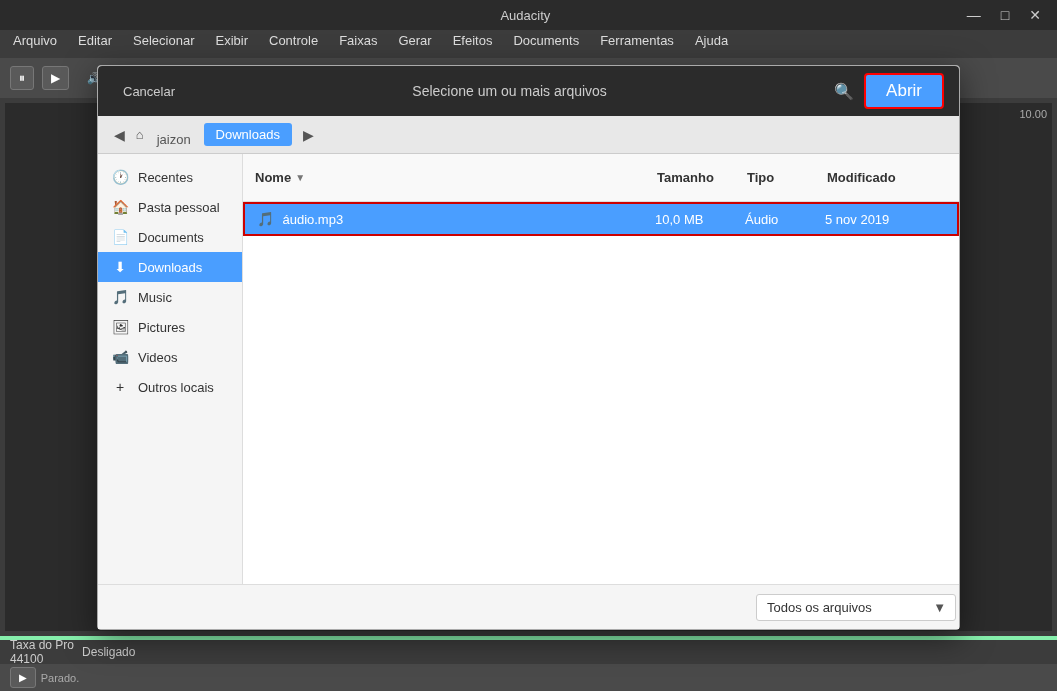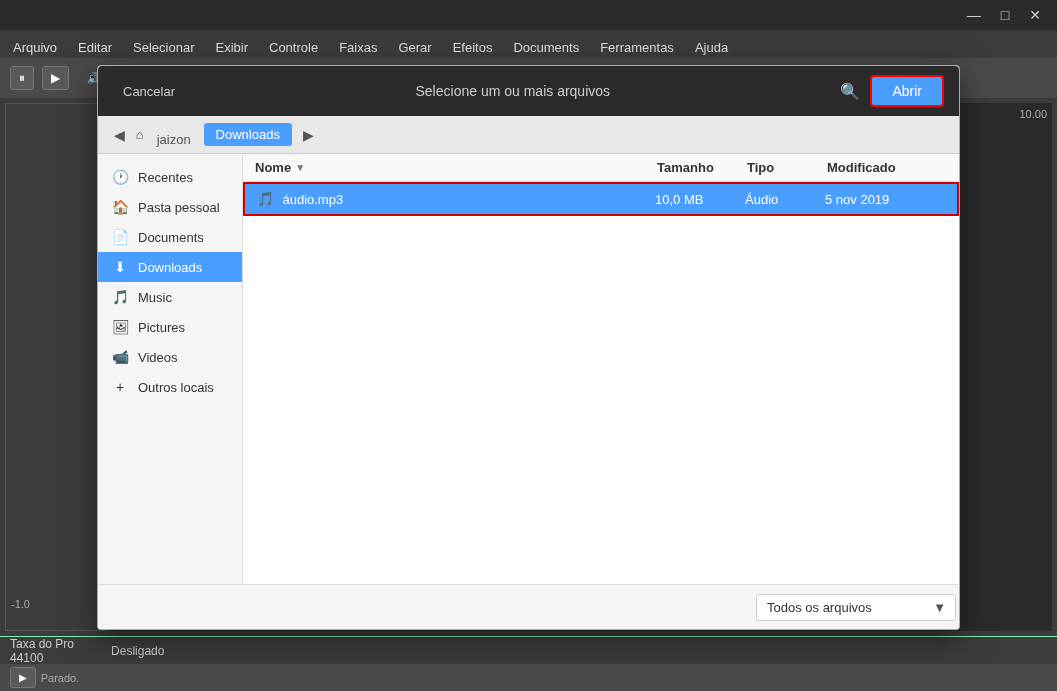--- a/index.html
+++ b/index.html
@@ -38,21 +38,21 @@
       font-size: 14px;
       cursor: pointer;
       padding: 2px 6px;
     }
 
     
     .menu-bar {
       background: #3c3c3c;
       height: 28px;
       display: flex;
-      align-items: flex-end;
+      align-items: flex-start;
       padding: 0 5px;
       gap: 5px;
     }
     .menu-item {
       color: #ddd;
       padding: 3px 8px;
       cursor: pointer;
       font-size: 13px;
     }
 
@@ -100,22 +100,22 @@
       position: relative;
     }
 
     
     .status-bar {
       height: 28px;
       background: #3c3c3c;
       display: flex;
       align-items: center;
       padding: 0 10px;
-      gap: 37px;
-      border-top: 1px solid #86efac;
+      gap: 8px;
+      border-top: 4px solid #86efac;
     }
     .status-item {
       color: #ccc;
       font-size: 12px;
     }
 
     
     .bottom-toolbar {
       height: 27px;
       background: #4a4a4a;
@@ -173,21 +173,21 @@
       cursor: pointer;
       background: transparent;
       border: none;
     }
     .dialog-open-btn {
       background: #4a9eff;
       color: #fff;
       border: 2px solid #ff0000;
       border-radius: 4px;
       padding: 6px 20px;
-      font-size: 14px;
+      font-size: 17px;
       cursor: pointer;
       font-weight: 500;
     }
 
     
     .dialog-nav {
       background: #e8e8e8;
       height: 38px;
       display: flex;
       align-items: center;
@@ -266,21 +266,21 @@
       background: #fff;
       display: flex;
       flex-direction: column;
       overflow: hidden;
     }
 
     
     .filelist-header {
       display: grid;
       grid-template-columns: 1fr 90px 80px 120px;
-      padding: 6px 12px;
+      padding: 16px 12px;
       border-bottom: 1px solid #ddd;
       font-size: 13px;
       font-weight: 600;
       color: #333;
       background: #f9f9f9;
     }
     .col-name { display: flex; align-items: center; gap: 4px; }
 
     
     .filelist-body {
@@ -341,20 +341,21 @@
       transform: translateY(-50%);
       pointer-events: none;
       color: #555;
     }
   </style>
 </head>
 <body>
 
 <div class="title-bar">
   <div style="width:80px;"></div>
+  <div class="title-bar-title">Audacity</div>
   <div class="title-bar-controls">
     <span class="title-bar-btn">—</span>
     <span class="title-bar-btn">□</span>
     <span class="title-bar-btn">✕</span>
   </div>
 </div>
 
 <div class="menu-bar">
   <span class="menu-item">Arquivo</span>
   <span class="menu-item">Editar</span>
@@ -370,23 +371,20 @@
 </div>
 
 <div class="toolbar-area">
   <button class="toolbar-btn">⏸</button>
   <button class="toolbar-btn">▶</button>
   <div style="margin-left:10px; color:#aaa; font-size:11px;">🔊</div>
   <div style="color:#ccc; font-size:11px;">Configuraç...</div>
 </div>
 
 <div class="main-area">
-  <div class="track-panel">
-    <div style="position:absolute; bottom:20px; left:5px; color:#aaa; font-size:11px;">-1.0</div>
-  </div>
   <div class="waveform-area">
     <div style="position:absolute; right:5px; top:5px; color:#aaa; font-size:11px;">10.00</div>
   </div>
 </div>
 
 <div class="status-bar">
   <div class="status-item">
     <span>Taxa do Pro</span><br>
     <span>44100</span>
   </div>

